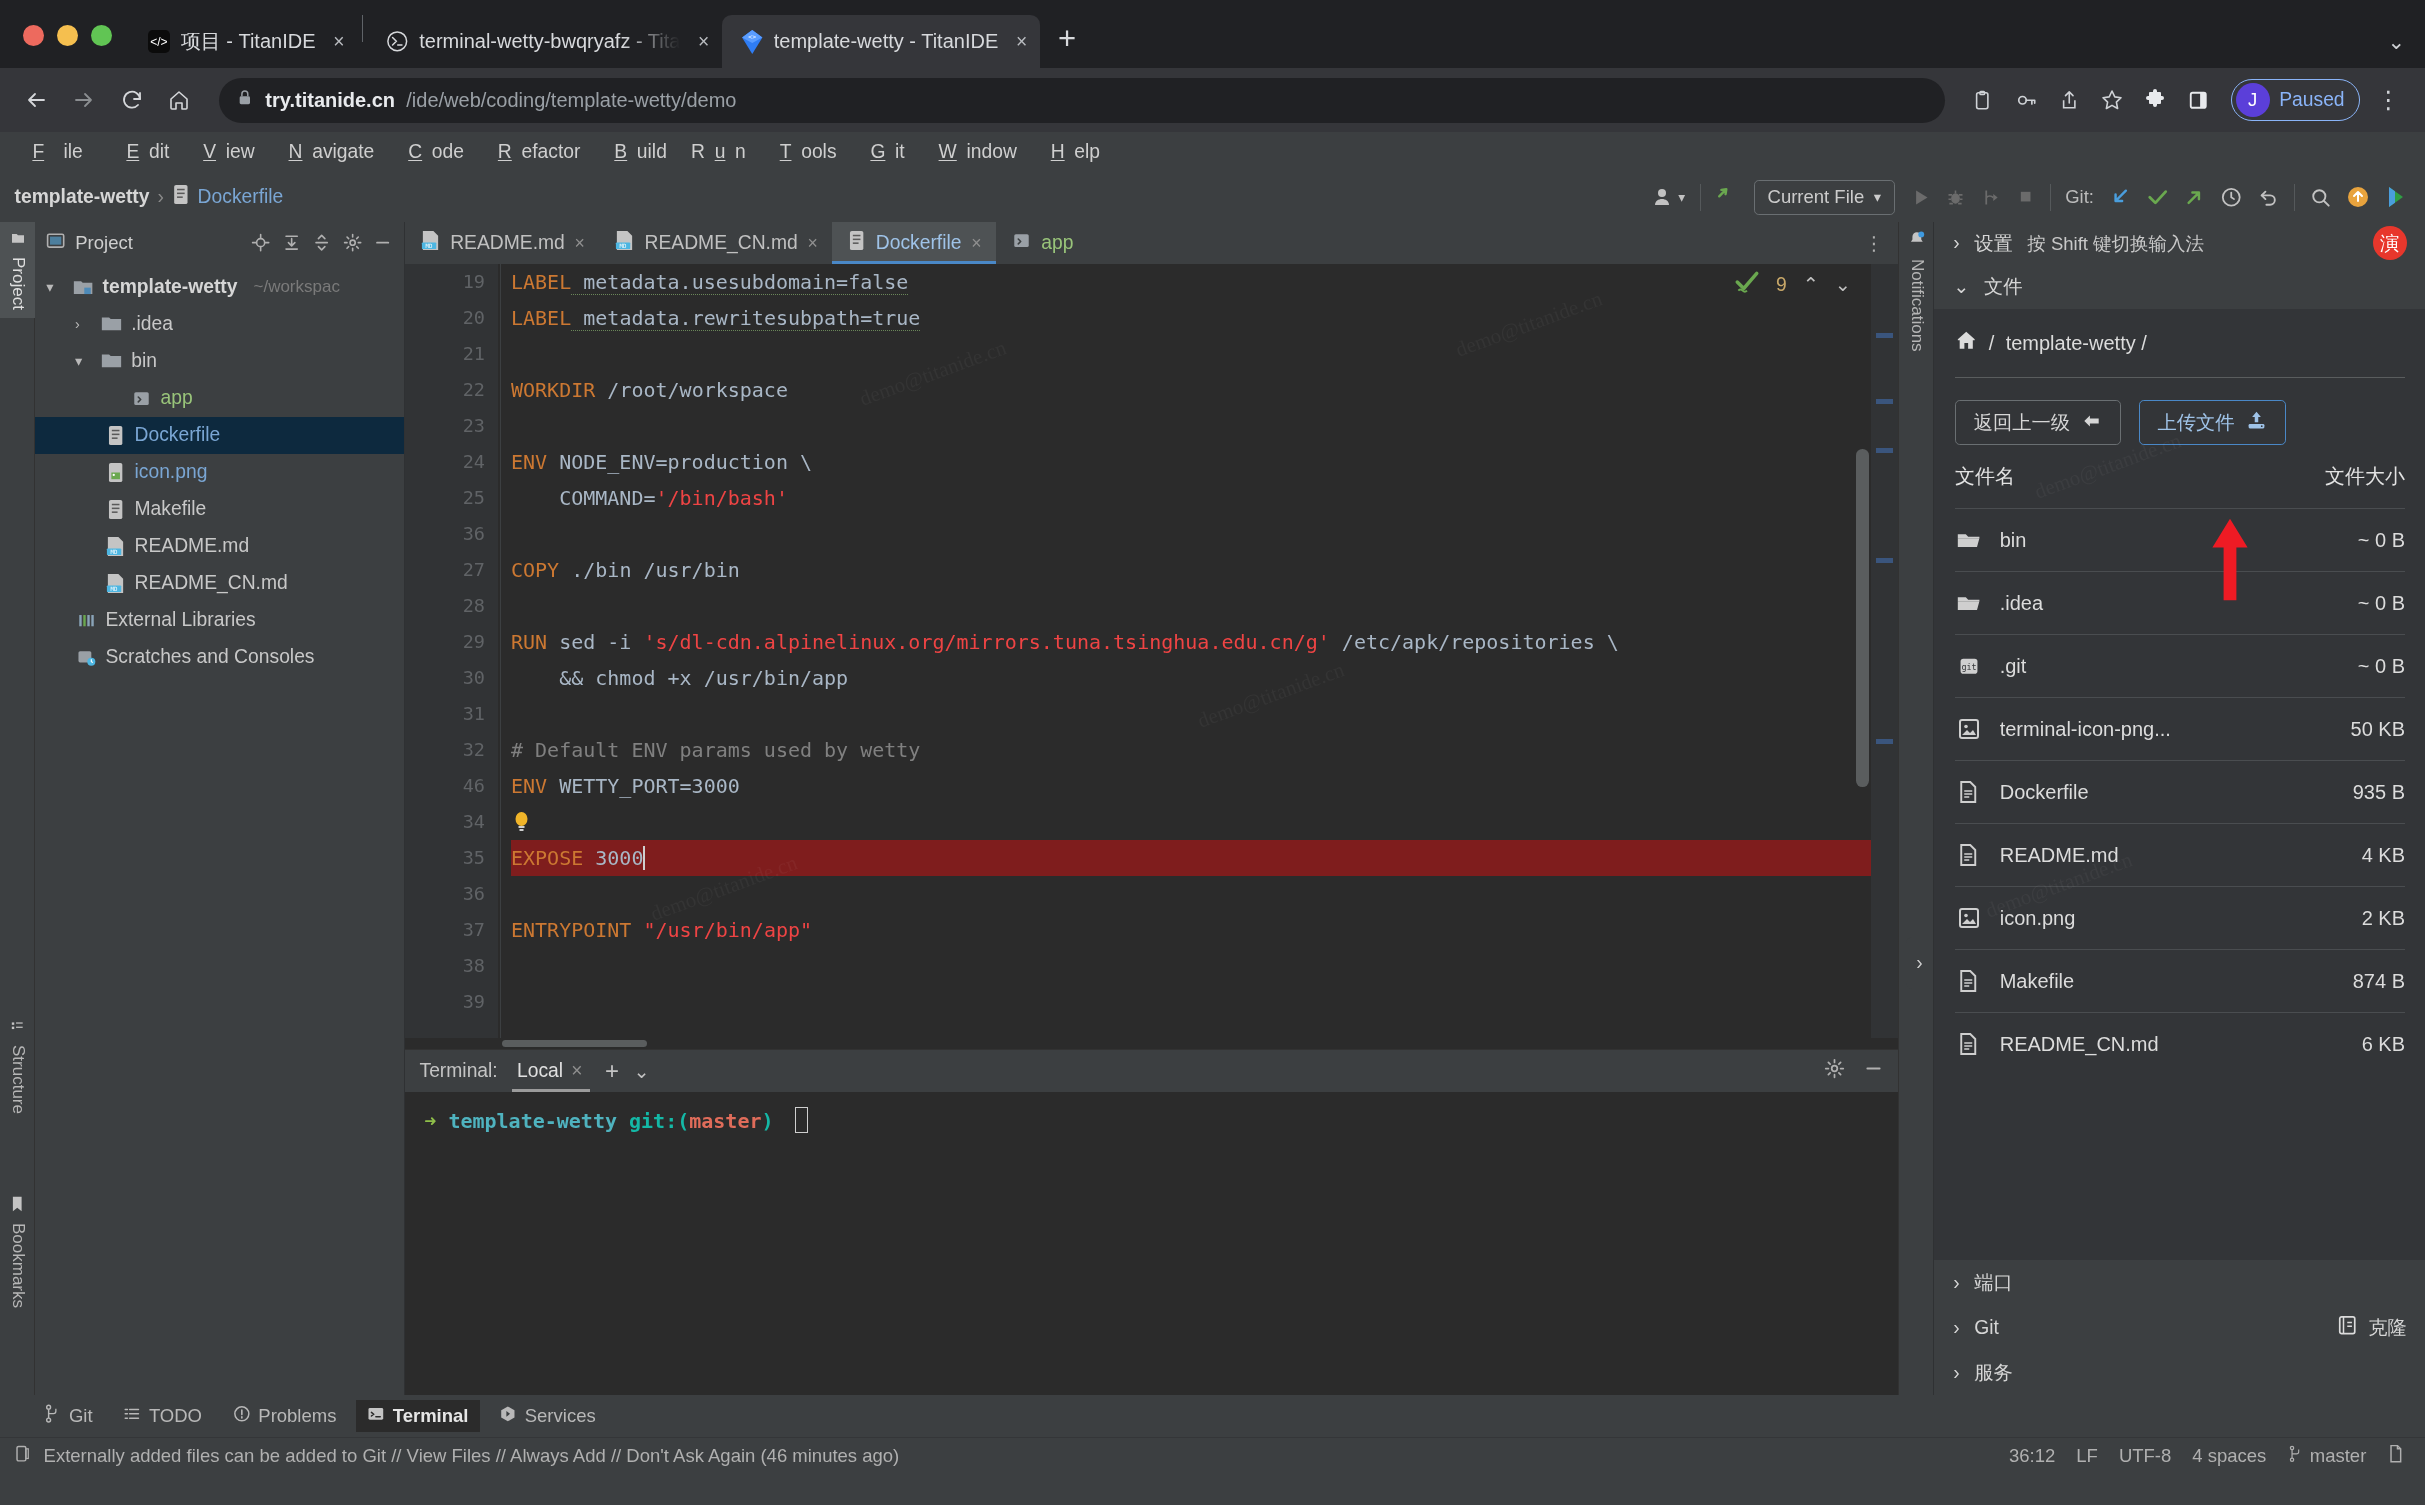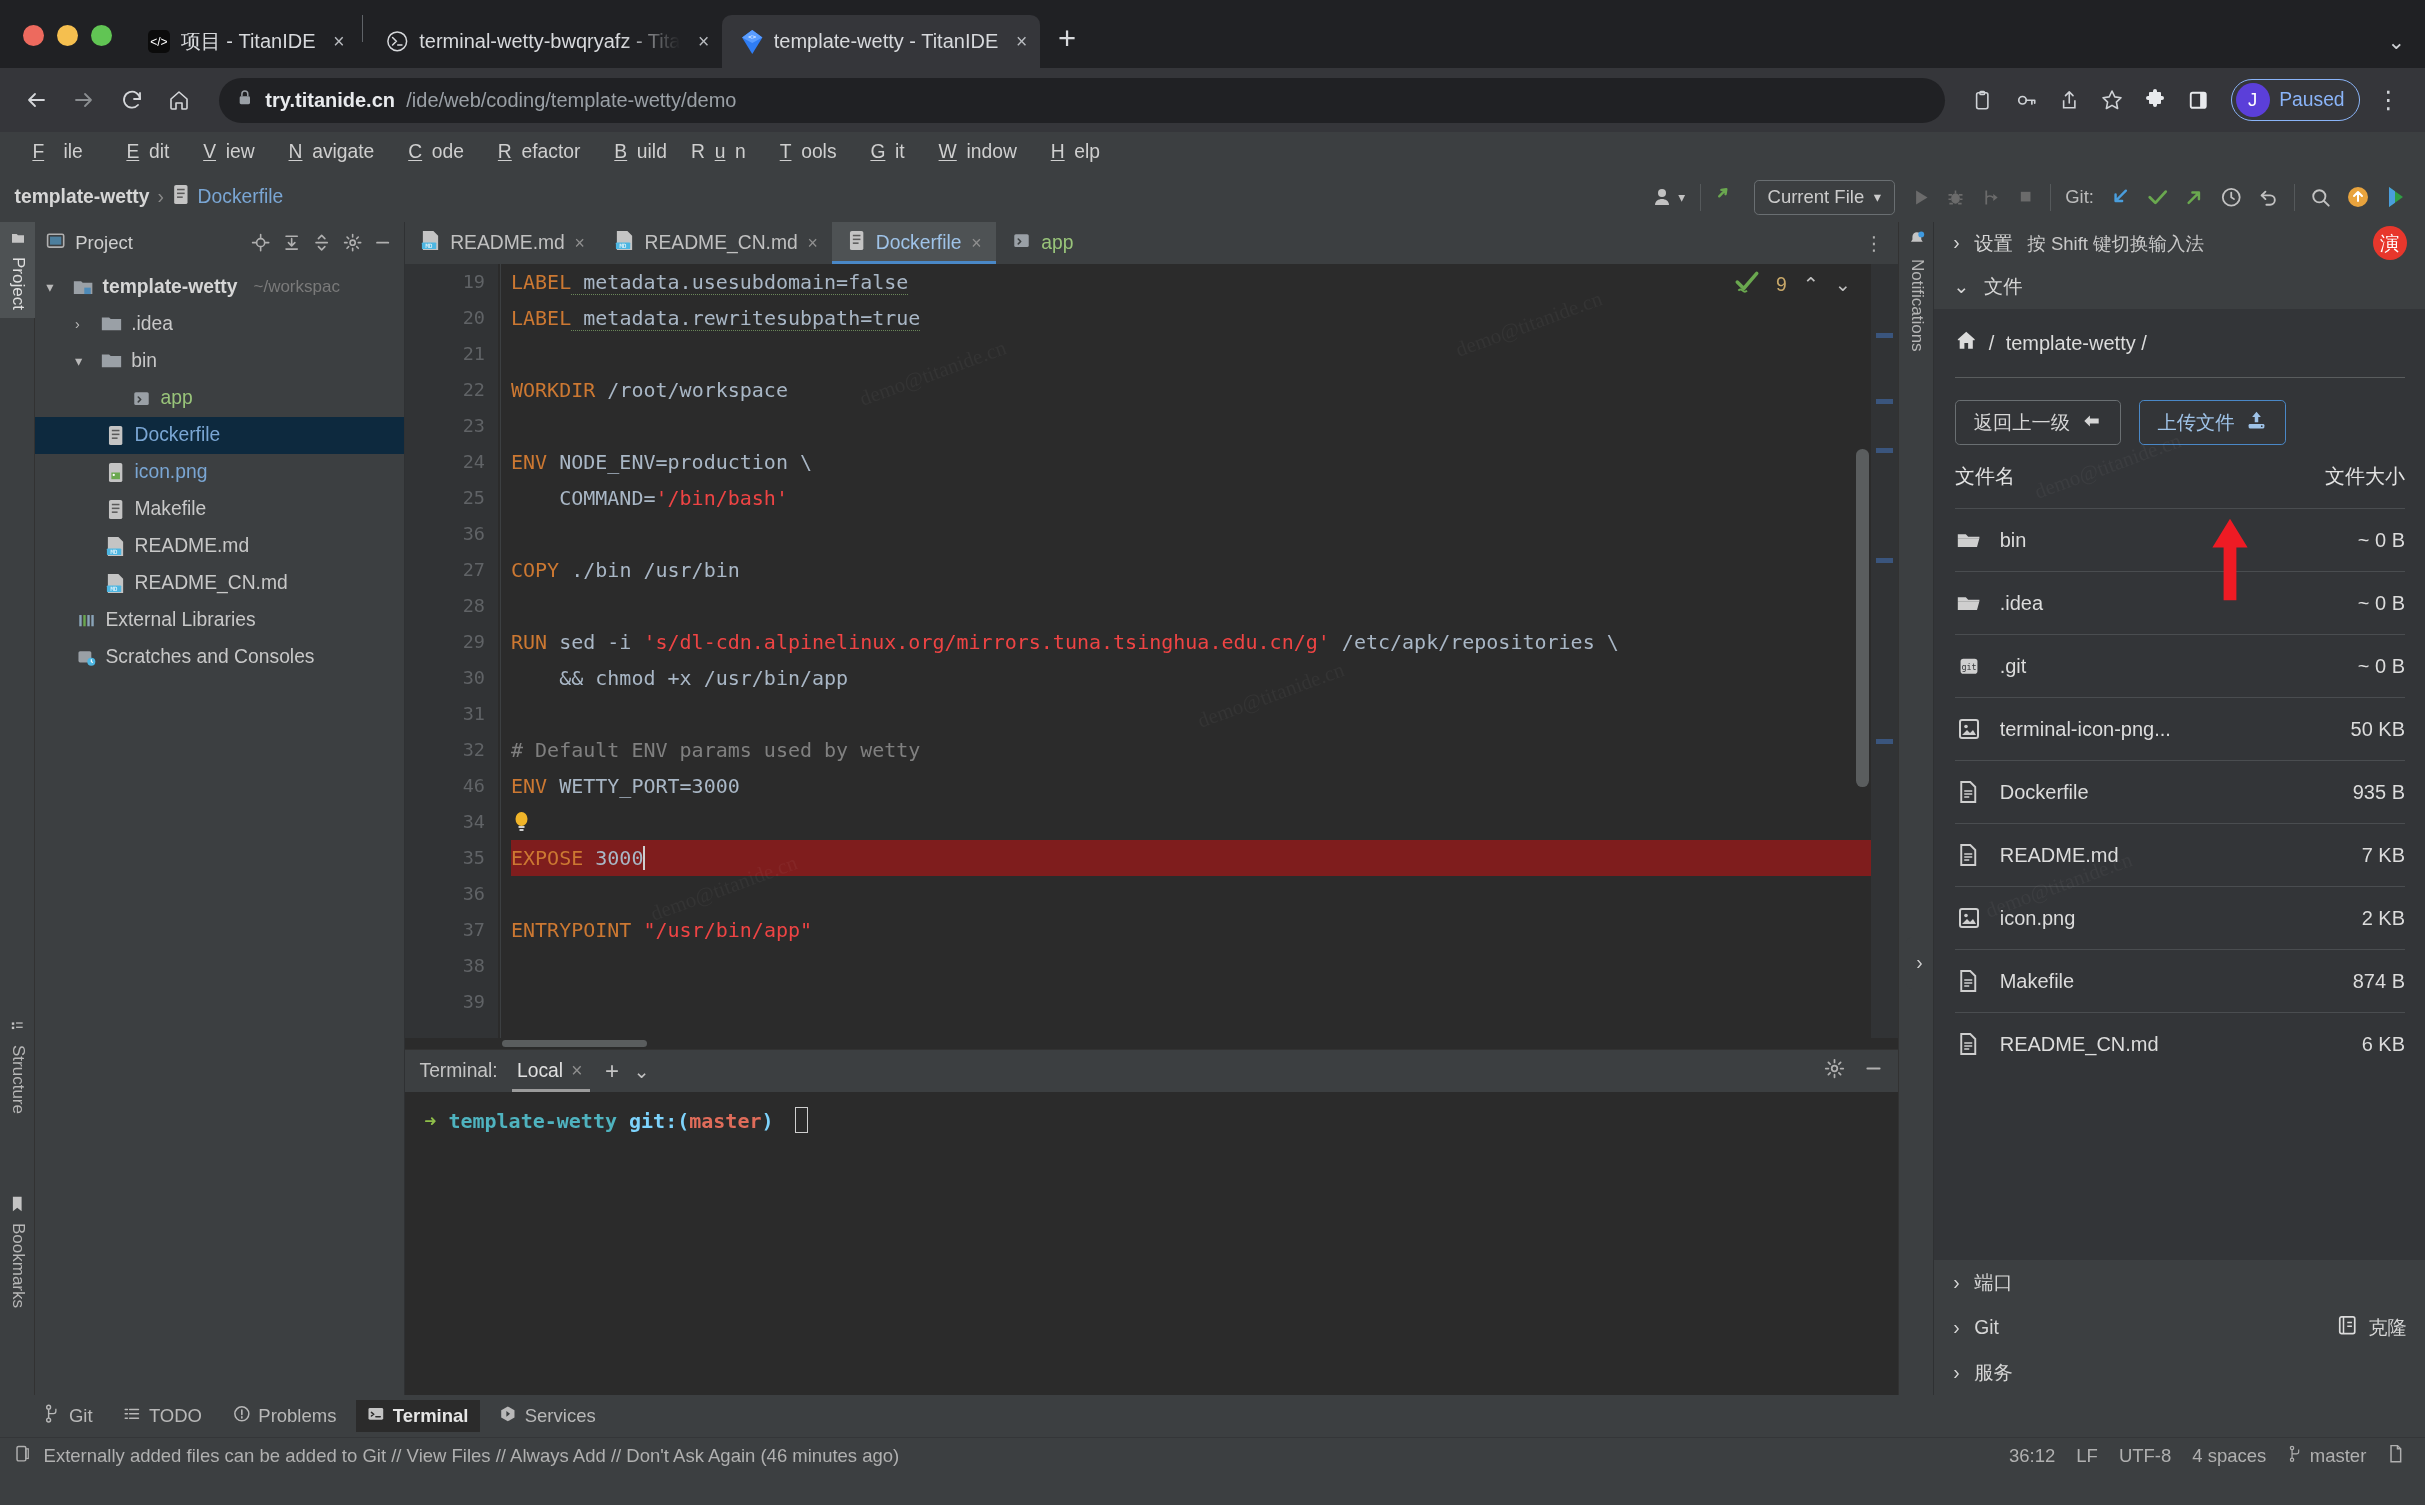--- a/index.html
+++ b/index.html
@@ -203,21 +203,21 @@
   .term-head {
     height: 42px; background: #3c3f41; display:flex; align-items:center;
     gap: 14.5px; padding: 0 14.5px; font-size: 19.3px; color:#c4c4c4;
   }
   .term-tab { position: relative; padding: 0 8px 0 4.8px; display:flex; align-items:center; gap:8px; color:#e0e0e0;}
   .term-tab::after { content:''; position:absolute; left:0; right:0; bottom:-9.7px; height:3.2px; background:#9b9b9b;}
   .term-head .spacer { margin-left:auto; display:flex; gap:17.7px; }
   .term-body { flex:1; padding: 14.5px 19.3px; font-family:"DejaVu Sans Mono", monospace; font-size:20px;}
   .t-arrow { color:#8fbf4a; }
   .t-cyan { color:#4fb3bf; font-weight:bold;}
-  .t-blue { color:#7dd3fc; font-weight:bold;}
+  .t-blue { color:#14b8a6; font-weight:bold;}
   .t-red  { color:#e06c5a; font-weight:bold;}
   .t-cursor { display:inline-block; width:13px; height:26px; border:1.6px solid #cfcfcf; vertical-align:-4.8px; margin-left:9.7px;}
 
   
   .rightpanel {
     width: 493px; background: #3c3f41; display: flex; flex-direction: column;
     border-left: 0.8px solid #2f3133;
   }
   .rp-top { height: 42px; display:flex; align-items:center; gap:14.5px; padding: 0 19.3px; font-size:19.3px; color:#d6d6d6;}
   .rp-ime { color:#c8c8c8; font-size:18.5px; }
@@ -996,21 +996,21 @@
           <span class="sz">935 B</span>
         </div>
         <div class="rp-row">
           <span class="rp-icn">
             <svg width="22.5" height="24" viewBox="0 0 20 24">
                 <path d="M3 2h9l5 5v15H3z" fill="none" stroke="#cfcfcf" stroke-width="1.9"></path>
                 <path d="M6 11h8M6 14h8M6 17h5" stroke="#cfcfcf" stroke-width="1.5"></path>
               </svg>
           </span>
           <span class="nm">README.md</span>
-          <span class="sz">7 KB</span>
+          <span class="sz">4 KB</span>
         </div>
         <div class="rp-row">
           <span class="rp-icn">
             <svg width="24" height="24" viewBox="0 0 24 24">
                 <rect x="3" y="3" width="18" height="18" rx="2" fill="none" stroke="#cfcfcf" stroke-width="2"></rect>
                 <circle cx="9" cy="9.5" r="1.8" fill="#cfcfcf"></circle>
                 <path d="M5 18l5-5 3 3 3-3 3 5z" fill="#cfcfcf"></path>
               </svg>
           </span>
           <span class="nm">icon.png</span>

